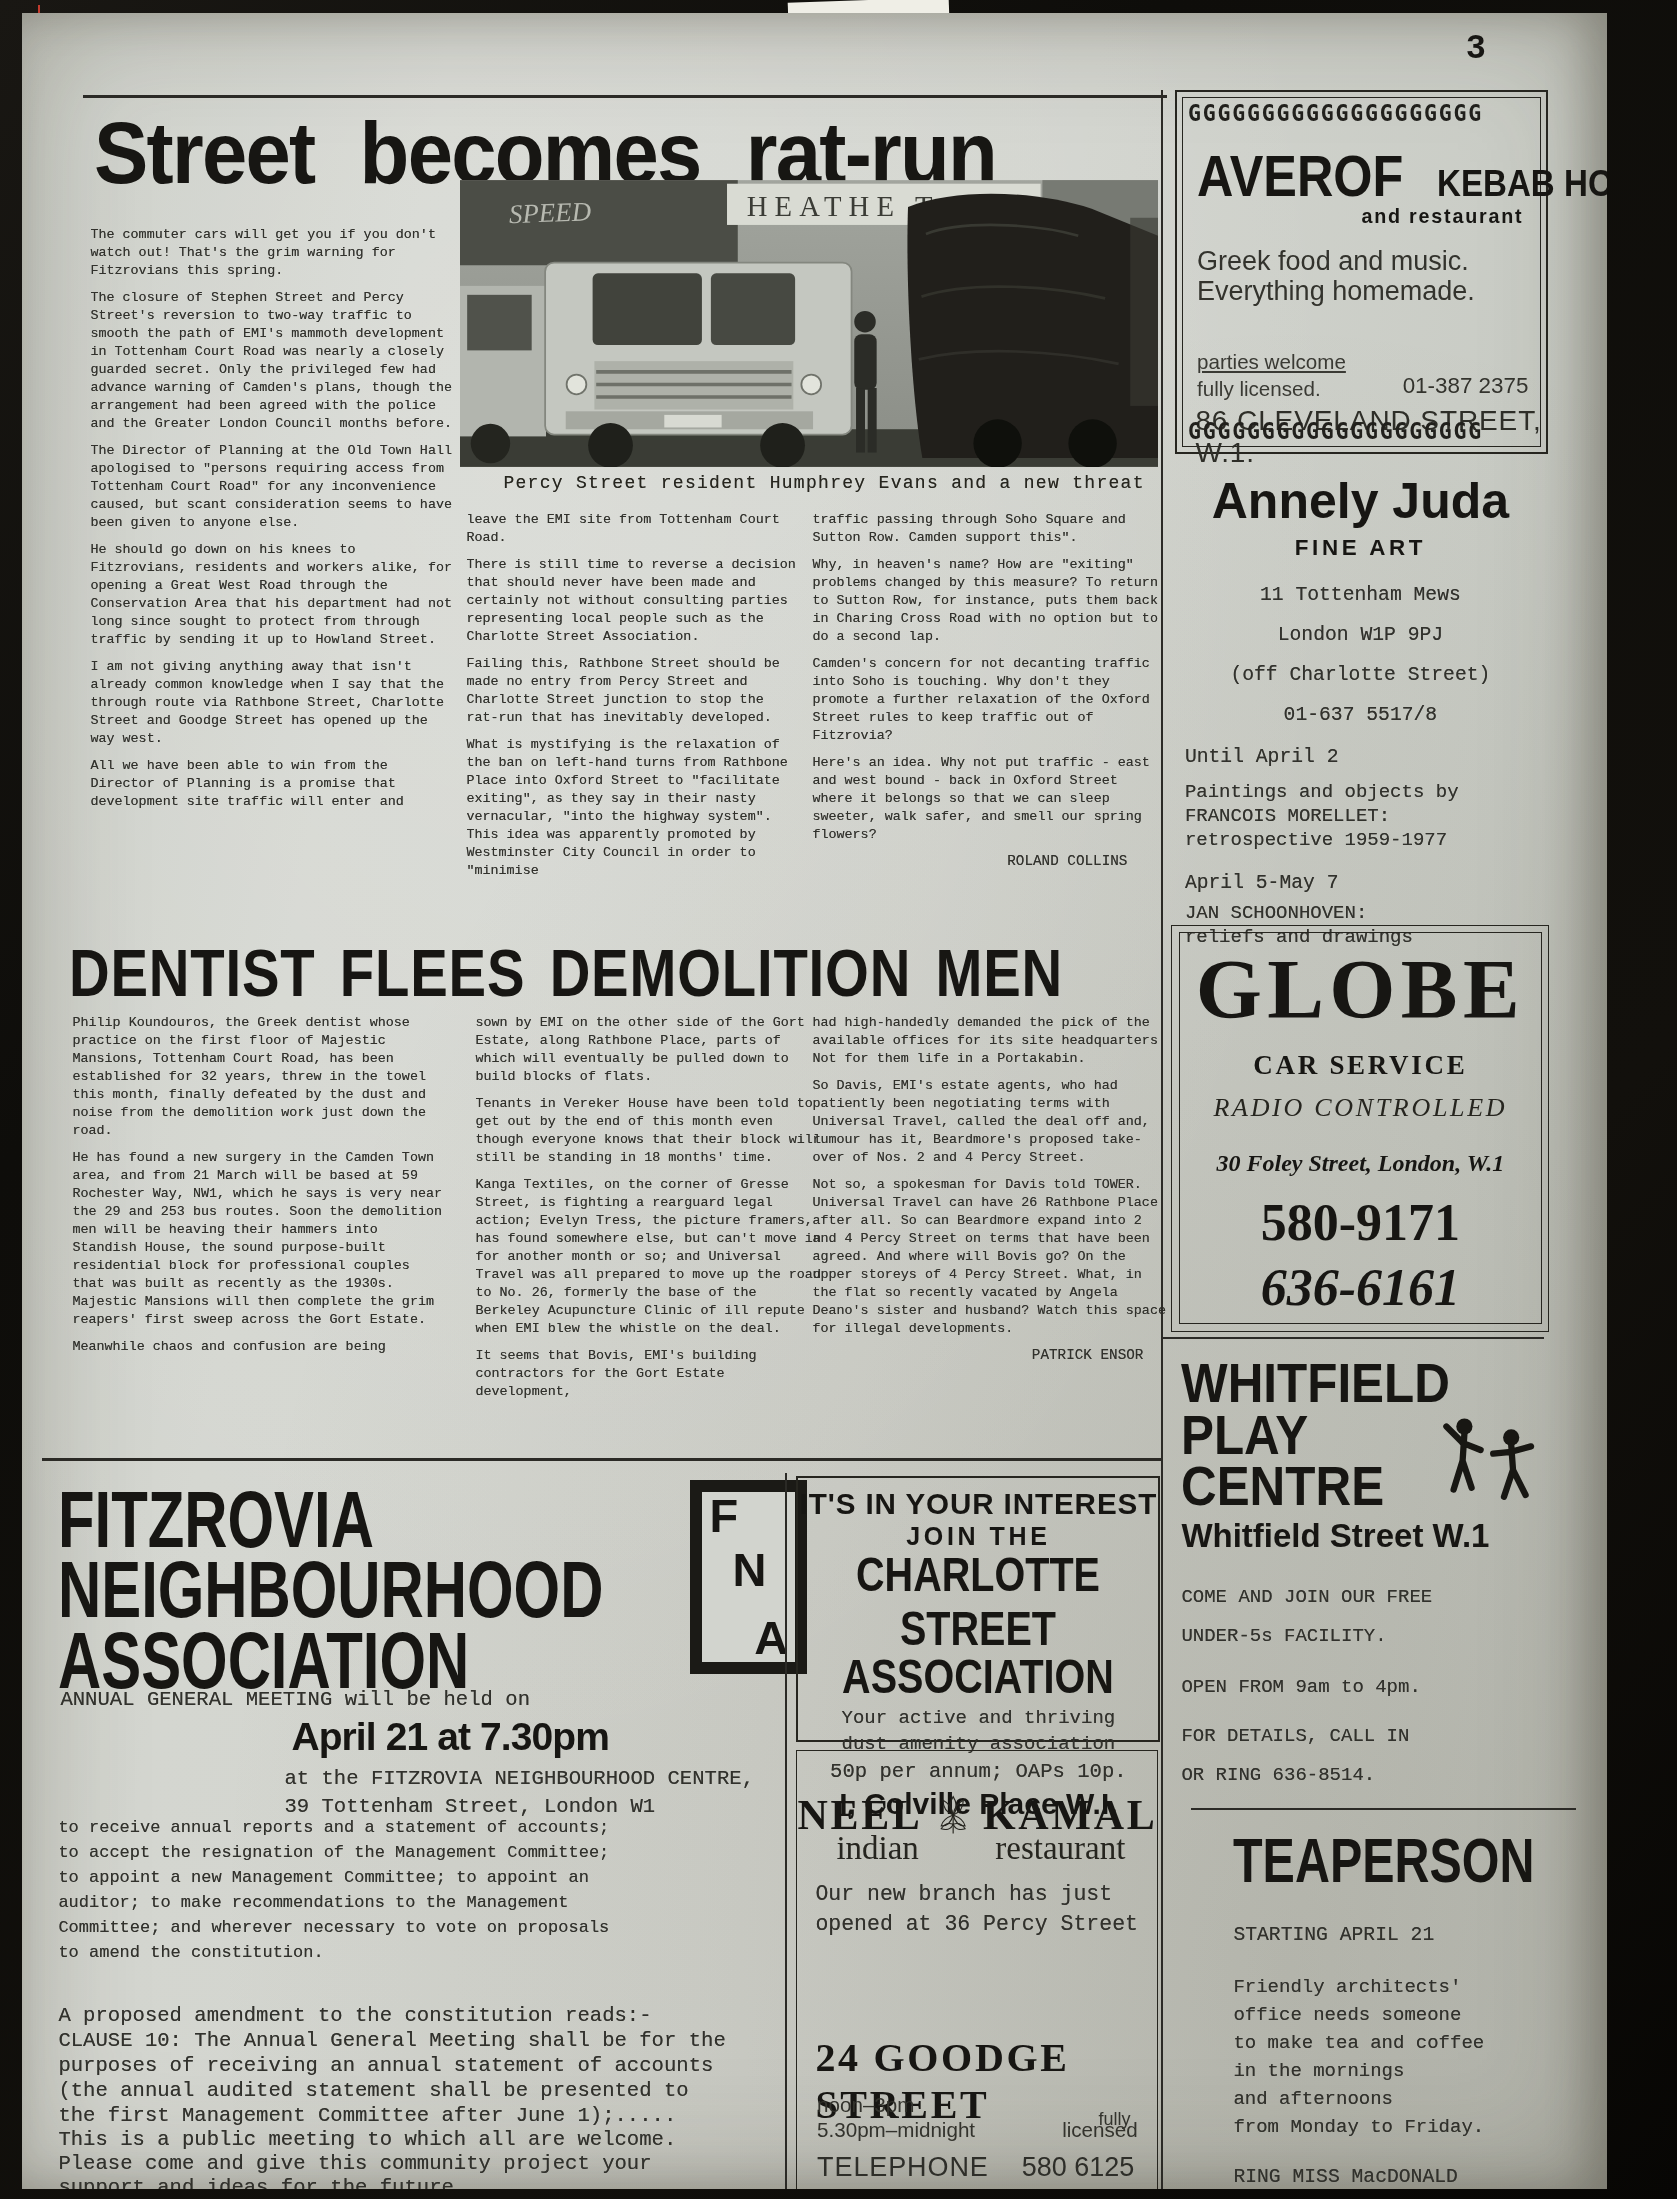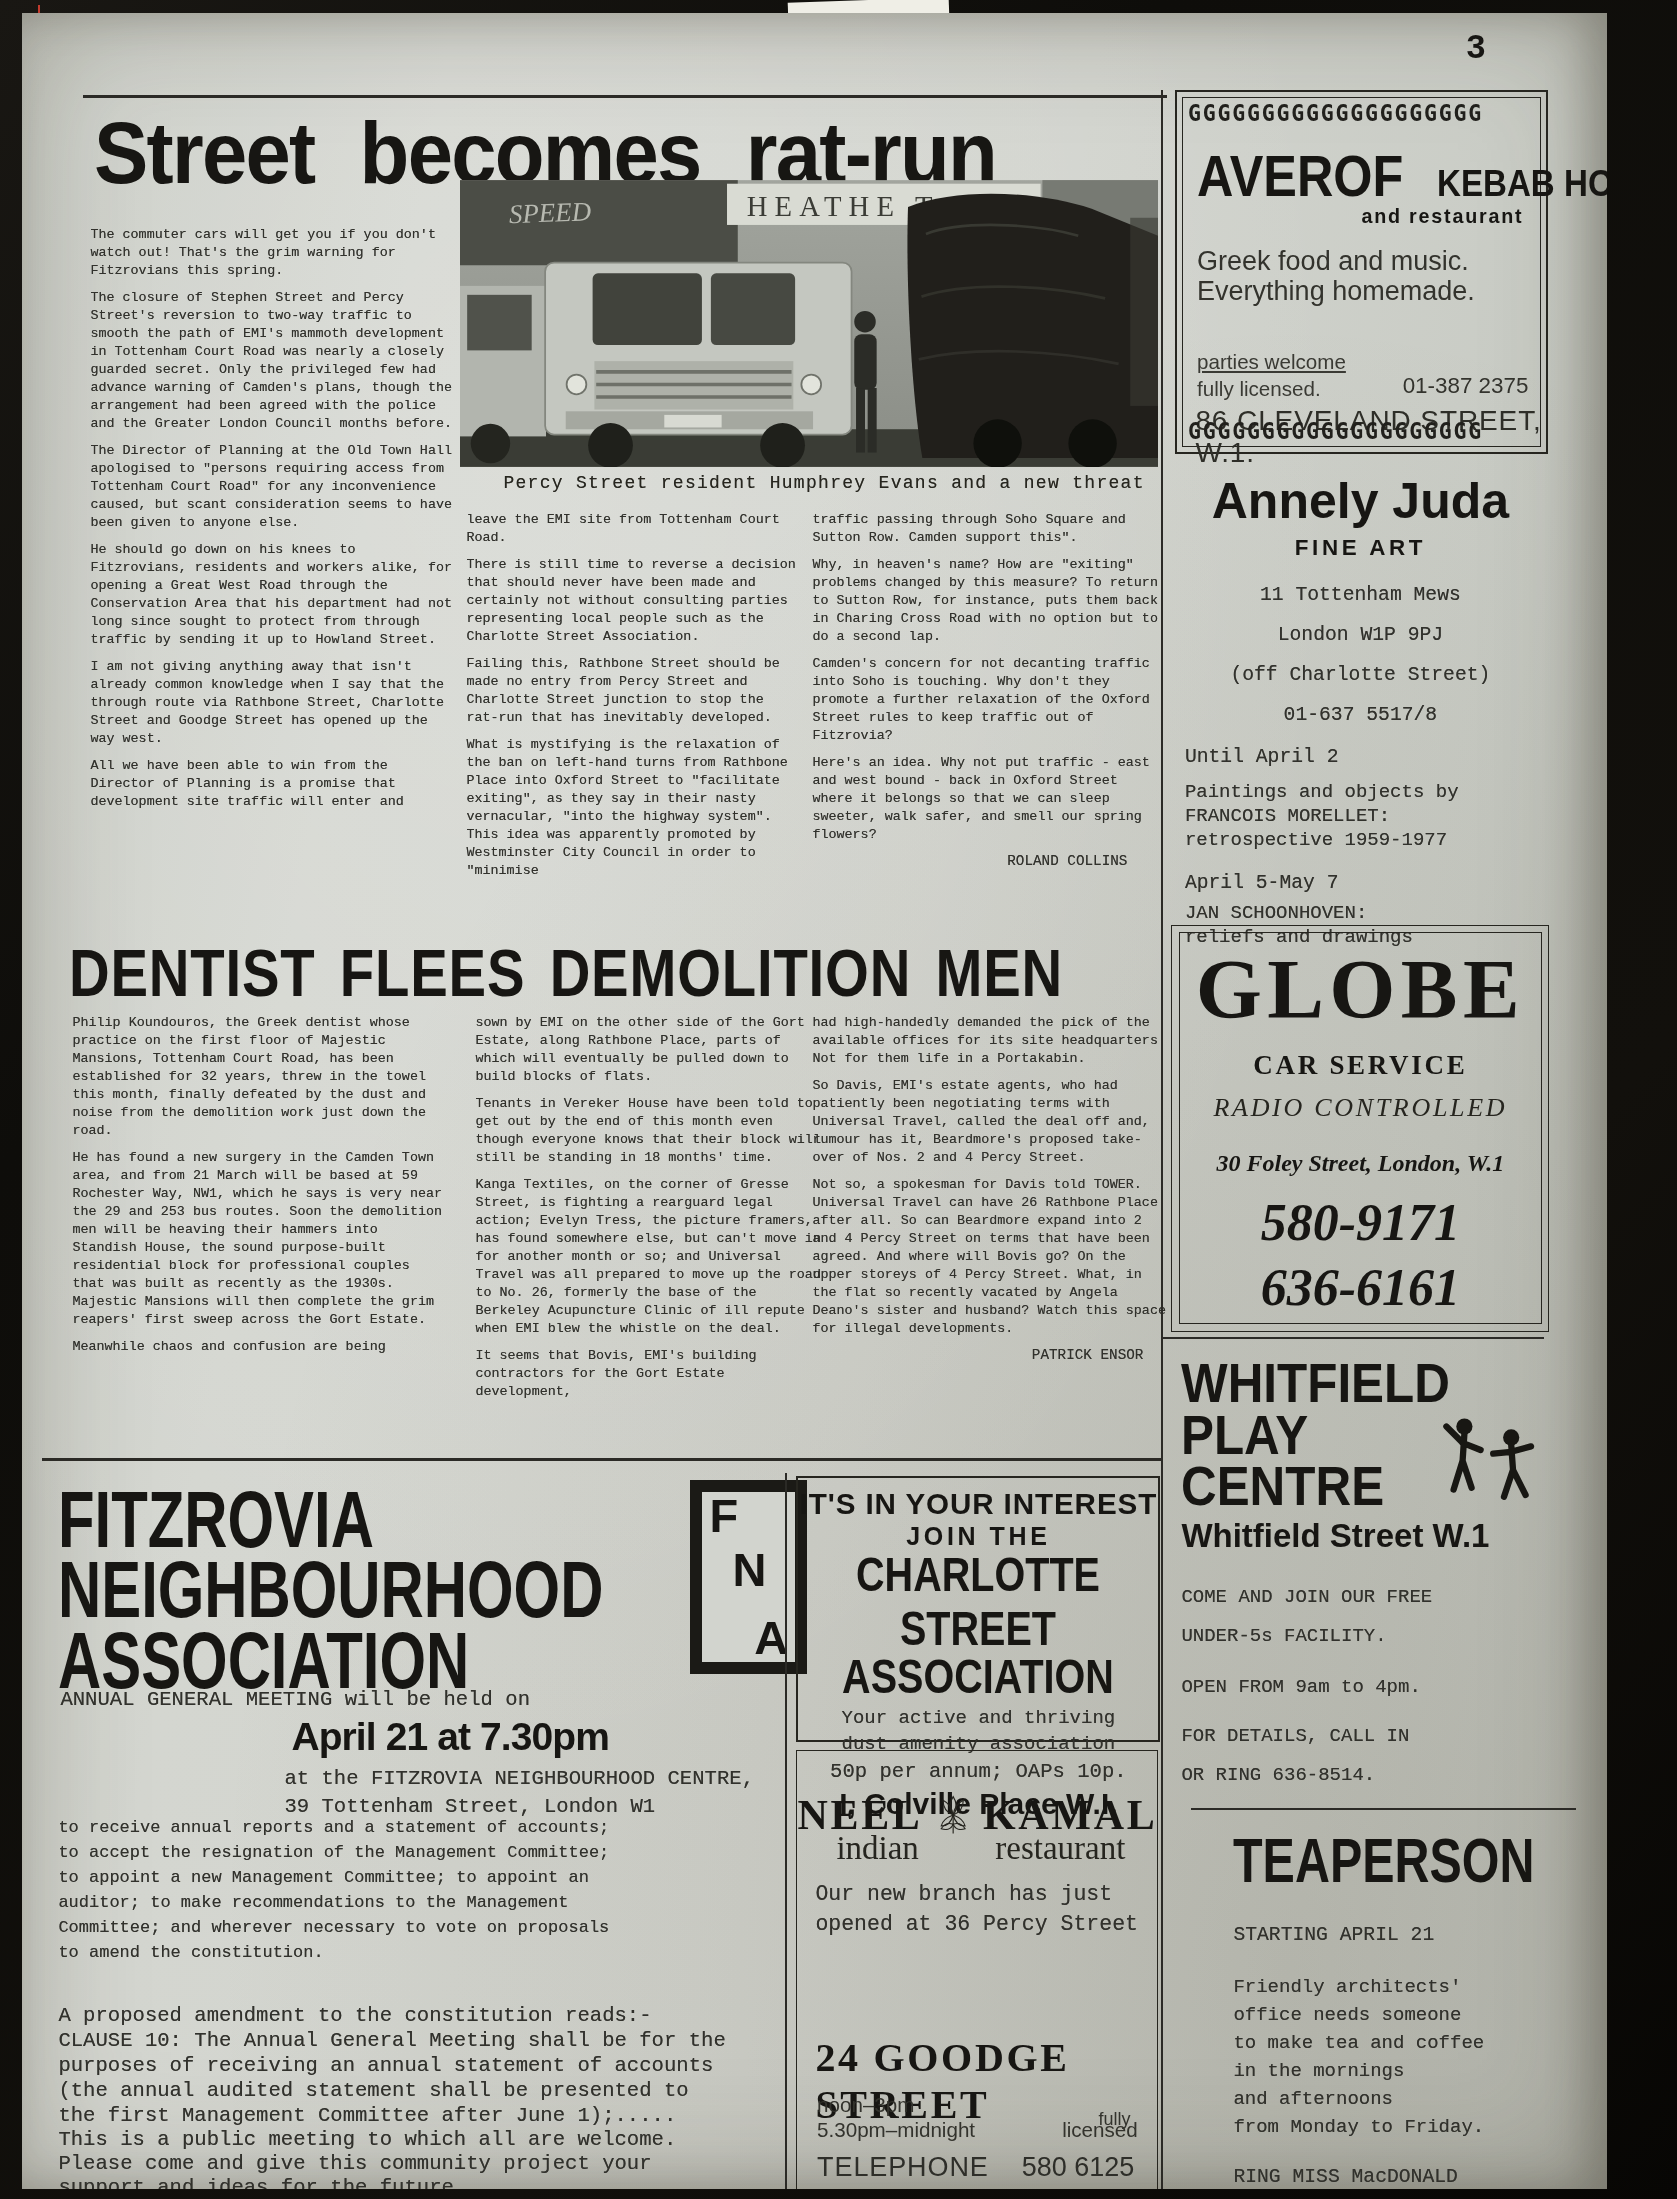--- a/index.html
+++ b/index.html
@@ -201,21 +201,21 @@
       <div class="tw pre" style="font-size:19px;line-height:24px;margin-top:7.2px;text-align:left;padding-left:12.5px;">JAN SCHOONHOVEN:
 reliefs and drawings</div>
     </div>
 
     <div class="abs" style="left:1149px;top:912px;width:376px;height:405px;border:1.8px solid #26251f;">
       <div class="abs center" style="left:6.3px;top:6.3px;right:6.3px;bottom:6.3px;border:1.8px solid #26251f;">
         <div class="serif hd" style="font-size:85px;letter-spacing:5.4px;margin-top:7.2px;">GLOBE</div>
         <div class="serif hd" style="font-size:27px;letter-spacing:2.7px;margin-top:12.5px;">CAR SERVICE</div>
         <div class="serif" style="font-size:26px;font-style:italic;letter-spacing:2.7px;margin-top:12px;color:#26251f;">RADIO CONTROLLED</div>
         <div class="serif hd" style="font-size:24px;font-style:italic;margin-top:27px;">30 Foley Street, London, W.1</div>
-        <div class="serif hd" style="font-size:52px;font-style:italic;margin-top:16px;">580-9171</div>
+        <div class="serif hd" style="font-size:52px;margin-top:16px;">580-9171</div>
         <div class="serif hd" style="font-size:52px;font-style:italic;margin-top:5.4px;">636-6161</div>
       </div>
     </div>
 
     <div class="abs rule" style="left:1139px;top:1324px;width:383px;height:2.7px;"></div>
     <div class="abs" style="left:1159px;top:1345px;width:367px;">
       <div class="hd" style="font-size:52px;line-height:49px;transform:scale(.95,1.05);transform-origin:left top;">
         <div>WHITFIELD</div>
         <div>PLAY</div>
         <div>CENTRE</div>

